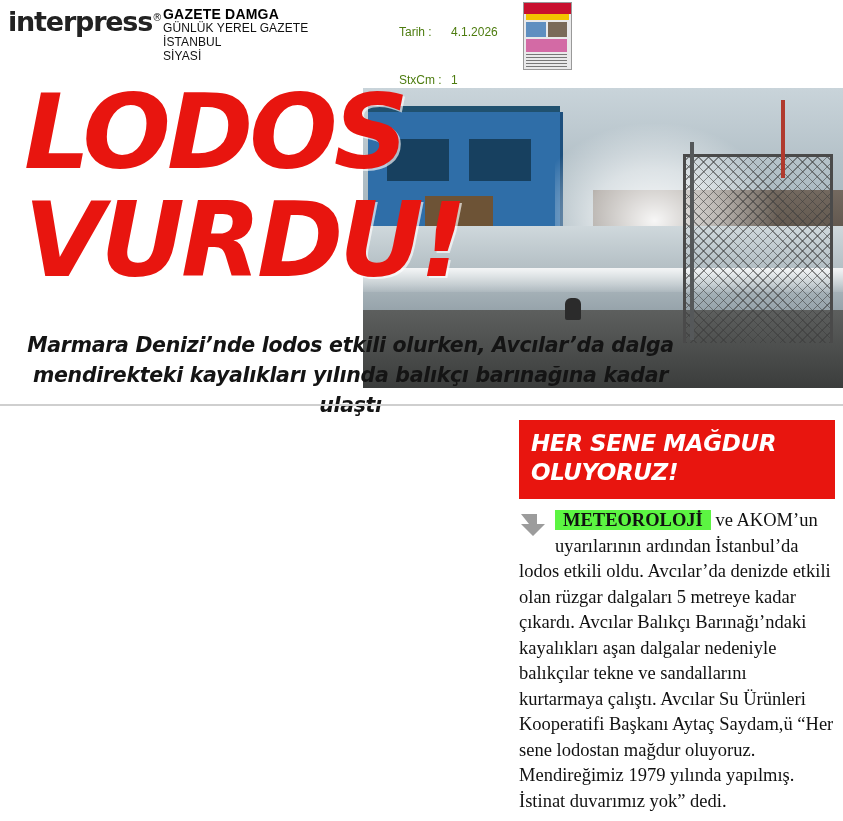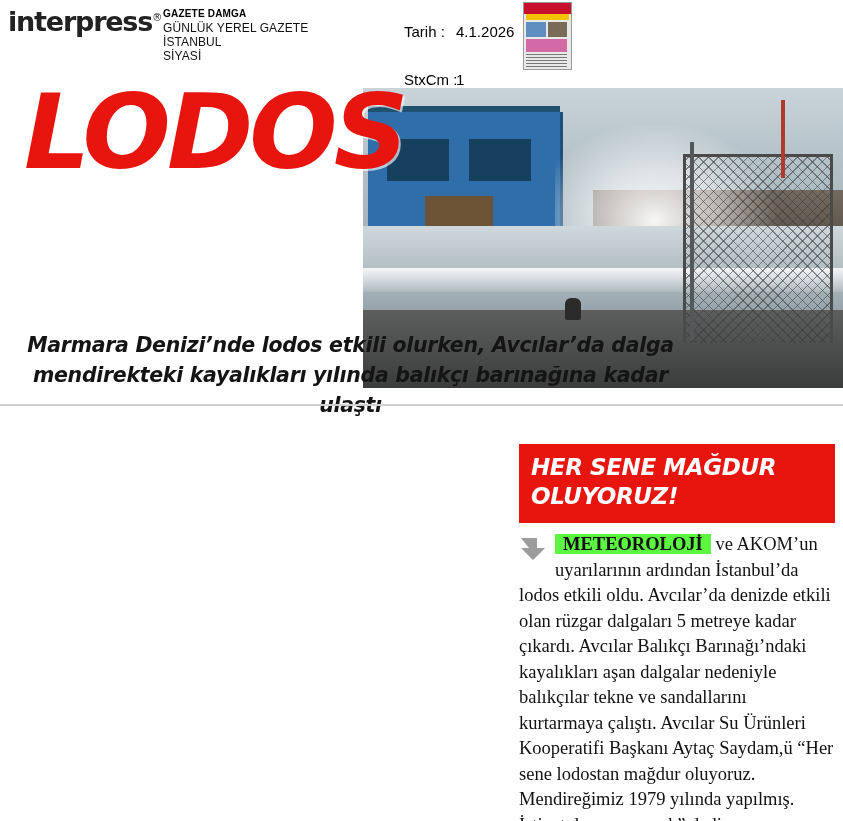--- a/index.html
+++ b/index.html
@@ -40,37 +40,37 @@
     vertical-align: super;
     font-weight: normal;
   }
   .paper-block {
     position: absolute;
     left: 163px;
     top: 7px;
     line-height: 14px;
   }
   .paper-name {
-    font-size: 10px;
+    font-size: 14px;
     font-weight: bold;
     letter-spacing: 0.2px;
     color: #000;
   }
   .paper-sub {
     font-size: 12px;
     color: #111;
     letter-spacing: 0.1px;
   }
   .meta-block {
     position: absolute;
     left: 379px;
     top: 8px;
-    font-size: 15px;
+    font-size: 12px;
     line-height: 16px;
-    color: #000000;
+    color: #4d7c0f;
   }
   .meta-row { white-space: pre; }
   .meta-label { display: inline-block; width: 52px; }
 
   
   .thumb {
     position: absolute;
     left: 523px;
     top: 2px;
     width: 47px;
@@ -251,21 +251,20 @@
   .art-banner {
     background: #e8150f;
     color: #ffffff;
     padding: 9px 12px 12px 12px;
     font-family: "DejaVu Sans", sans-serif;
     font-weight: bold;
     font-style: italic;
     font-size: 23px;
     line-height: 29px;
     letter-spacing: -0.4px;
-    margin-top: 24px;
   }
   .art-body {
     margin-top: 9px;
     font-family: "Liberation Serif", serif;
     font-size: 18.5px;
     line-height: 25.5px;
     color: #111;
     text-align: left;
   }
   .lead-highlight {
@@ -333,20 +332,21 @@
     <div class="ph-foam"></div>
     <div class="ph-pier"></div>
     <div class="ph-fence"></div>
     <div class="ph-pole"></div>
     <div class="ph-crane"></div>
     <div class="ph-person"></div>
   </div>
 
   <div class="headline">
     <span class="l1">LODOS</span>
+    <span class="l2">VURDU!</span>
   </div>
 </div>
 
 <div class="subhead">
   <div>Marmara Denizi’nde lodos etkili olurken, Avcılar’da dalga</div>
   <div>mendirekteki kayalıkları yılında balıkçı barınağına kadar ulaştı</div>
 </div>
 
 <div class="rule"></div>
 

